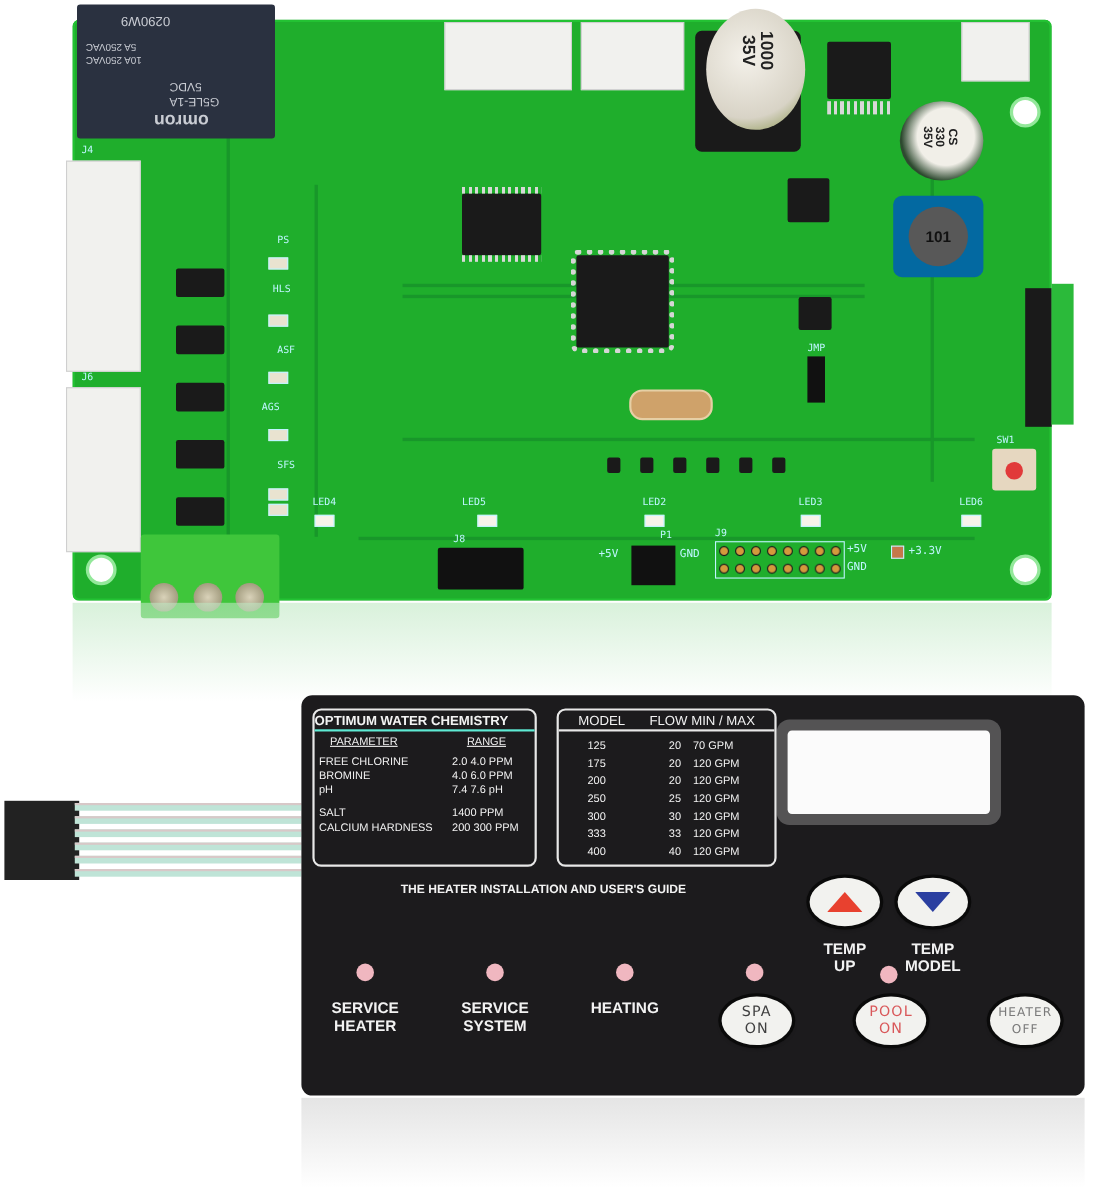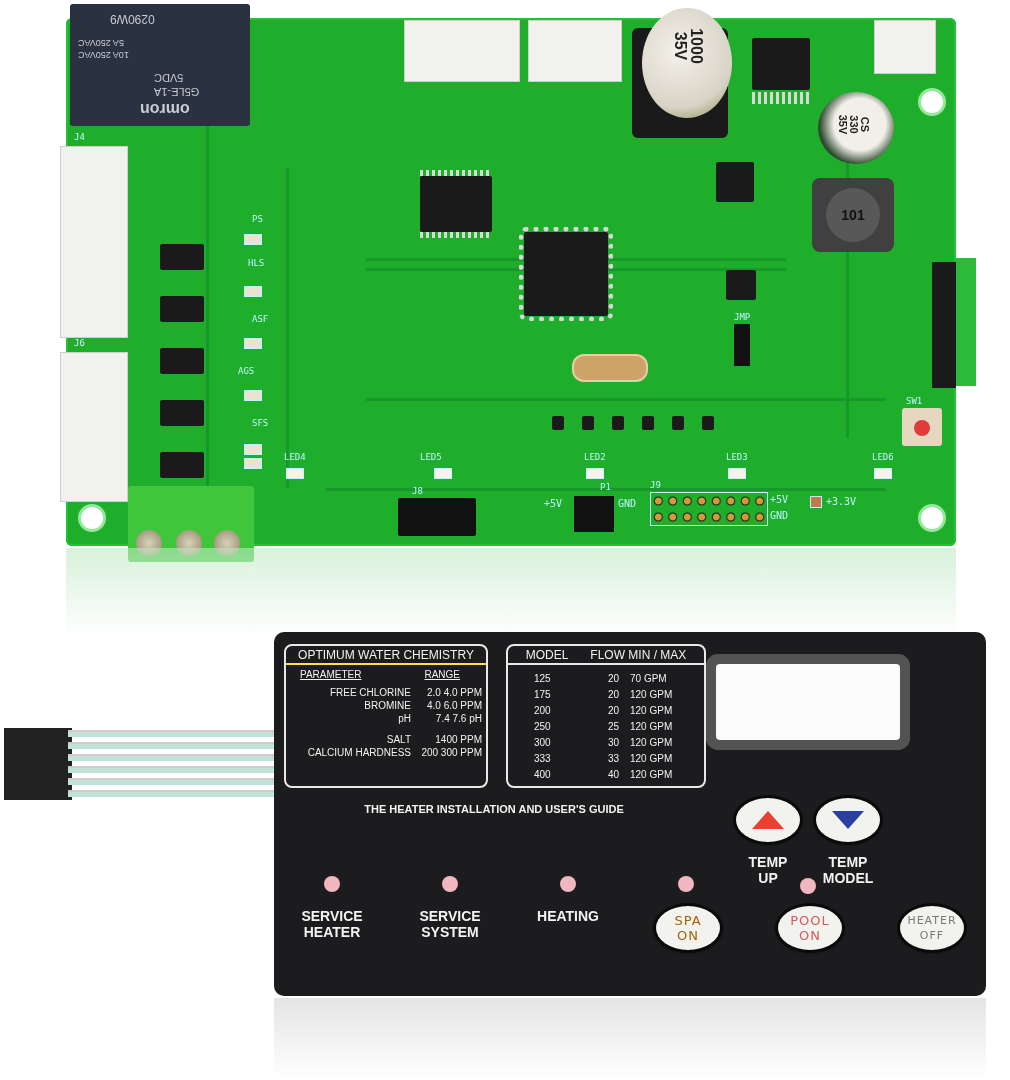--- a/index.html
+++ b/index.html
@@ -10,21 +10,21 @@
   .pcb-reflect{left:66px;top:548px;width:890px;height:90px;background:linear-gradient(#bfe8c3,#ffffff);opacity:.6;}
   .silk{color:#bff6ff;font-family:"DejaVu Sans Mono",monospace;font-size:9px;}
   .ic{background:#1a1a1a;border-radius:2px;}
   .pin-row{position:absolute;left:0;right:0;height:6px;background:repeating-linear-gradient(90deg,#d8d8d8 0 3px,transparent 3px 6px);}
   .connector{background:#f1f1ee;border:1px solid #cfcfcf;}
   .smd{background:#e9e3d0;border:1px solid #bff6ff;width:16px;height:9px;}
   .hole{border-radius:50%;background:#fff;border:3px solid #93e89a;}
   .trace{position:absolute;background:#18972a;}
   .relay{left:70px;top:4px;width:180px;height:122px;background:#2a3140;border-radius:3px;color:#c9ccd3;font-size:10px;}
   .cap-big{border-radius:50%;background:radial-gradient(circle at 40% 40%,#f4f1ea,#d8d3c6 65%,#7a8a3a 100%);}
-  .inductor{background:#404040;border-radius:8px;}
+  .inductor{background:#0369a1;border-radius:8px;}
   .term{left:128px;top:486px;width:126px;height:76px;background:#3fc63b;border-radius:3px;}
   .screw{width:26px;height:26px;border-radius:50%;background:radial-gradient(#d9d2b9,#8d8768);top:44px;}
   .header-pin{background:#111;}
   
   .keypad{left:274px;top:632px;width:712px;height:364px;background:#1c1b1d;border-radius:10px;}
   .keypad-reflect{left:274px;top:998px;width:712px;height:82px;background:linear-gradient(#cfcfcf,#ffffff);opacity:.55;}
   .panel-box{border:2px solid #e8e8e8;border-radius:8px;color:#f2f2f2;}
   .kp-text{color:#f2f2f2;font-weight:bold;text-align:center;font-size:14px;line-height:16px;}
   .led{width:16px;height:16px;border-radius:50%;background:#f0b7c0;}
   .oval{border-radius:50%;background:#f2f2ef;box-shadow:0 0 0 3px #0a0a0a, 0 2px 4px rgba(0,0,0,.6);display:flex;align-items:center;justify-content:center;text-align:center;font-family:"DejaVu Sans",sans-serif;font-size:13px;line-height:15px;letter-spacing:1px;cursor:pointer;}
@@ -186,26 +186,26 @@
   <div class="ribbon-line" style="top:14px;"></div>
   <div class="ribbon-line" style="top:26px;"></div>
   <div class="ribbon-line" style="top:38px;"></div>
   <div class="ribbon-line" style="top:50px;"></div>
   <div class="ribbon-line" style="top:62px;"></div>
 </div>
 
 <div class="abs keypad">
 
   <div class="abs panel-box" style="left:10px;top:12px;width:200px;height:140px;">
-    <div style="text-align:center;font-size:12px;border-bottom:2px solid #fde047;padding:2px 0 1px;">OPTIMUM WATER CHEMISTRY</div>
+    <div style="font-size:12px;border-bottom:2px solid #5eead4;padding:2px 0 1px;font-weight:bold;">OPTIMUM WATER CHEMISTRY</div>
     <div style="display:flex;justify-content:space-between;padding:4px 26px 0 14px;font-size:10px;">
       <span style="text-decoration:underline;">PARAMETER</span>
       <span style="text-decoration:underline;">RANGE</span>
     </div>
-    <table style="margin:6px 0 0 4px;font-size:10px;line-height:13px;width:192px;text-align:right;">
+    <table style="margin:6px 0 0 4px;font-size:10px;line-height:13px;width:192px;">
       <tbody>
           <tr>
             <td>FREE CHLORINE</td>
             <td>2.0  4.0 PPM</td>
           </tr>
       <tr>
             <td>BROMINE</td>
             <td>4.0  6.0 PPM</td>
           </tr>
       <tr>
@@ -308,21 +308,21 @@
   <div class="abs oval" style="left:542px;top:166px;width:64px;height:44px;">
     <svg width="32" height="18">
         <polygon points="0,0 32,0 16,18" fill="#2b3fa0"></polygon>
       </svg>
   </div>
   <div class="abs kp-text" style="left:542px;top:222px;width:64px;">
     <div>TEMP</div>
     <div>MODEL</div>
   </div>
 
-  <div class="abs oval" style="left:382px;top:274px;width:64px;height:44px;color:#a16207;">
+  <div class="abs oval" style="left:382px;top:274px;width:64px;height:44px;color:#404040;">
     <div>
         <div>SPA</div>
         <div>ON</div>
       </div>
   </div>
   <div class="abs oval" style="left:504px;top:274px;width:64px;height:44px;color:#d9585a;">
     <div>
         <div>POOL</div>
         <div>ON</div>
       </div>

